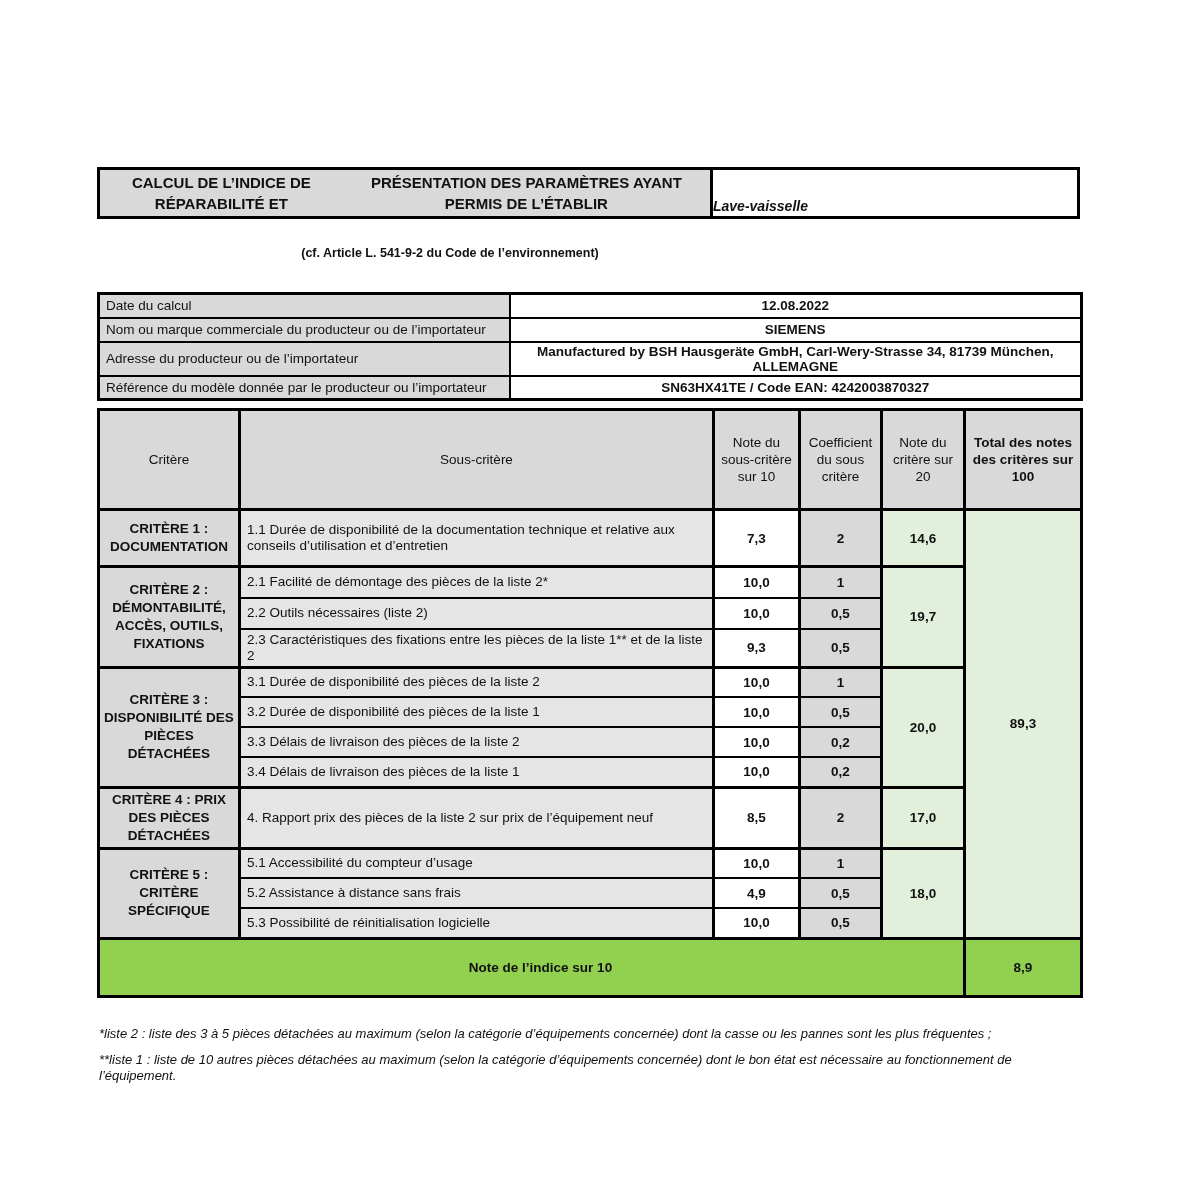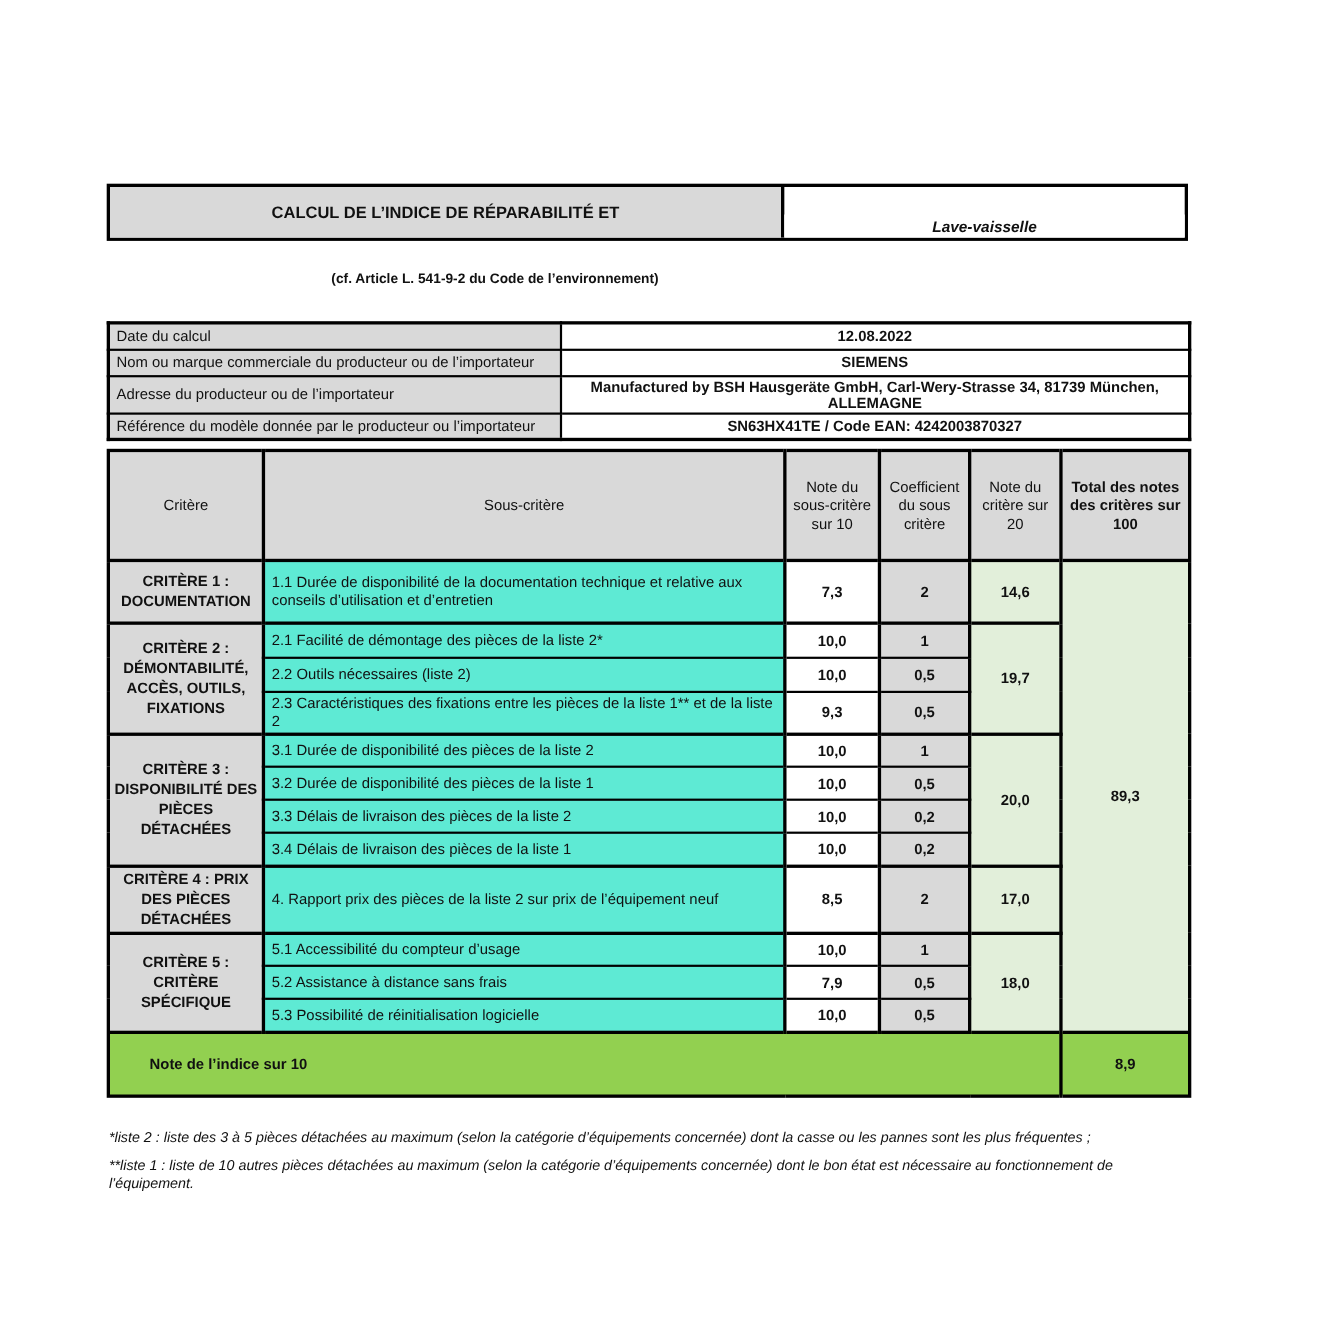--- a/index.html
+++ b/index.html
@@ -6,21 +6,21 @@
   body{
     width:1200px;height:1200px;background:#ffffff;position:relative;
     font-family:"Liberation Sans","DejaVu Sans",sans-serif;color:#111;
     -webkit-font-smoothing:antialiased;
   }
   .abs{position:absolute;}
   
   .title-table{top:167px;left:97px;width:983px;height:52px;display:flex;border:3px solid #000;box-sizing:border-box;}
   .title-cell{width:613px;background:#d9d9d9;border-right:3px solid #000;display:flex;flex-direction:row;justify-content:center;align-items:center;box-sizing:border-box;}
   .title-cell div{font-weight:bold;font-size:15px;line-height:21px;text-align:center;}
-  .product-cell{flex:1;background:#fff;display:flex;justify-content:center;align-items:center;margin-top:25px;}
+  .product-cell{flex:1;background:#fff;display:flex;align-items:center;margin-top:25px;}
   .product-cell div{font-weight:bold;font-style:italic;font-size:14px;}
   
   .subtitle{top:239px;left:97px;width:706px;text-align:center;}
   .subtitle .l1{font-weight:bold;font-size:13px;}
   .subtitle .l2{font-weight:bold;font-size:12.5px;margin-top:7px;}
   
   table{border-collapse:collapse;table-layout:fixed;}
   .info-table{top:292px;left:97px;width:983px;}
   .info-table table{width:983px;}
   .info-table td{border:2px solid #000;font-size:13.5px;height:24px;box-sizing:border-box;}
@@ -34,37 +34,38 @@
   tr.h-header{height:100px;}
   tr.h-lg{height:57px;}
   tr.h-md{height:31px;}
   tr.h-sm{height:30px;}
   tr.h-c4{height:60px;}
   tr.h-green{height:58px;}
   tr.block-start td{border-top-width:3px;}
   .c-head{background:#d9d9d9;text-align:center;padding:2px 4px;line-height:17px;}
   .c-head.bold{font-weight:bold;}
   .c-crit{background:#d9d9d9;text-align:center;font-weight:bold;font-size:13px;line-height:18px;padding:2px 4px;}
-  .c-sub{background:#5eead4;text-align:left;padding:2px 6px;line-height:16px;}
+  .c-sub{background:#e5e5e5;text-align:left;padding:2px 6px;line-height:16px;}
   .c-n10{background:#ffffff;text-align:center;font-weight:bold;}
   .c-coef{background:#d9d9d9;text-align:center;font-weight:bold;}
   .c-n20{background:#e2efda;text-align:center;font-weight:bold;}
   .c-total{background:#e2efda;text-align:center;font-weight:bold;}
-  .c-green-label{background:#92d050;text-align:left;font-weight:bold;font-size:20px;padding-right:18px;padding-left:36px;}
+  .c-green-label{background:#92d050;text-align:center;font-weight:bold;font-size:20px;padding-right:18px;padding-left:36px;}
   .c-green-val{background:#92d050;text-align:center;font-weight:bold;font-size:20px;}
   
   .footnotes{top:1026px;left:99px;width:985px;}
   .footnotes div{font-style:italic;font-size:13px;line-height:16px;margin-bottom:10px;}
 </style>
 </head>
 <body>
 
 <div class="abs title-table">
   <div class="title-cell">
     <div>CALCUL DE L’INDICE DE RÉPARABILITÉ ET</div>
+    <div>PRÉSENTATION DES PARAMÈTRES AYANT PERMIS DE L’ÉTABLIR</div>
   </div>
   <div class="product-cell">
     <div>Lave-vaisselle</div>
   </div>
 </div>
 
 <div class="abs subtitle">
   <div class="l2">(cf. Article L. 541-9-2 du Code de l’environnement)</div>
 </div>
 
@@ -175,21 +176,21 @@
 
     <tr class="h-sm block-start">
       <td class="c-crit" rowspan="3">CRITÈRE 5 : CRITÈRE SPÉCIFIQUE</td>
       <td class="c-sub">5.1 Accessibilité du compteur d’usage</td>
       <td class="c-n10">10,0</td>
       <td class="c-coef">1</td>
       <td class="c-n20" rowspan="3">18,0</td>
     </tr>
     <tr class="h-sm">
       <td class="c-sub">5.2 Assistance à distance sans frais</td>
-      <td class="c-n10">7,9</td>
+      <td class="c-n10">4,9</td>
       <td class="c-coef">0,5</td>
     </tr>
     <tr class="h-sm">
       <td class="c-sub">5.3 Possibilité de réinitialisation logicielle</td>
       <td class="c-n10">10,0</td>
       <td class="c-coef">0,5</td>
     </tr>
 
     <tr class="h-green block-start">
       <td class="c-green-label" colspan="5">Note de l’indice sur 10</td>

